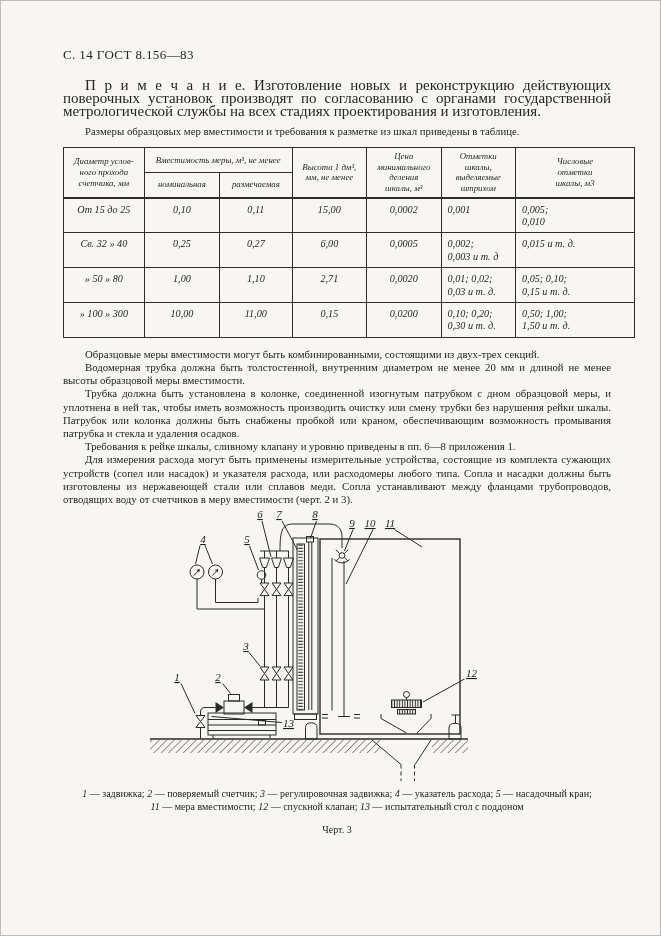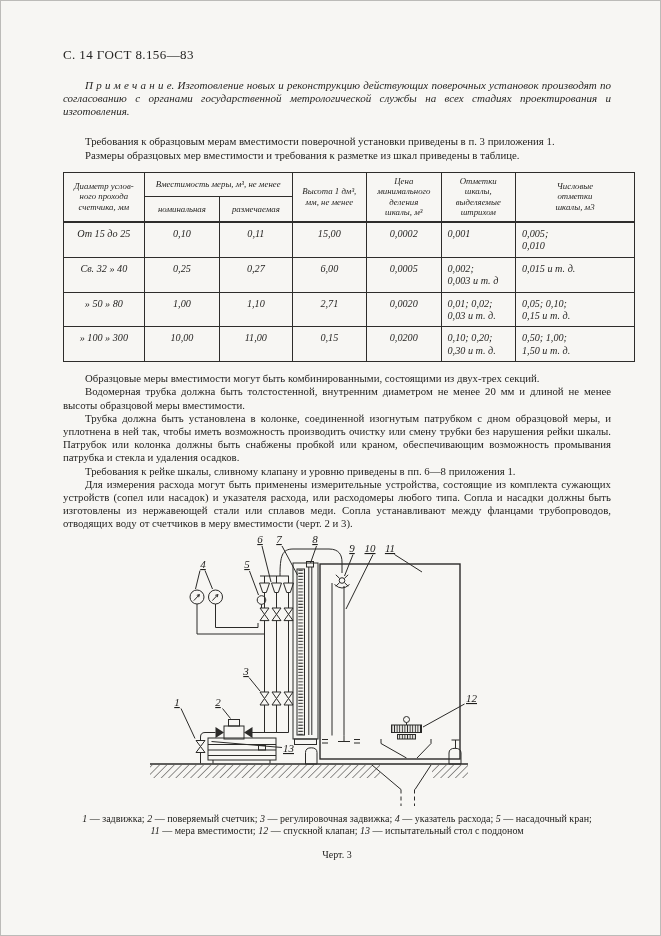--- a/index.html
+++ b/index.html
@@ -4,21 +4,21 @@
 <style>
   html,body{margin:0;padding:0;background:#e8e7e4;}
   .sheet{
     position:relative; width:661px; height:936px; box-sizing:border-box;
     background:#f7f6f3; border:1px solid #bcbbb8; overflow:hidden;
     font-family:"Liberation Serif","DejaVu Serif",serif; color:#262523;
   }
   .page{padding:46px 49px 0 62px;}
   .doc-header{font-size:13px; font-weight:normal; letter-spacing:.4px; margin:0 0 16px 0;}
   p{margin:0; text-align:justify;}
-  .note{font-size:11px; line-height:12.9px; text-indent:22px; margin-bottom:16px;font-style:italic;}
+  .note{font-size:15px; line-height:12.9px; text-indent:22px; margin-bottom:6px;}
   .intro{font-size:10.8px; line-height:14.4px; text-indent:22px;}
   .body-par{font-size:10.8px; line-height:13.2px; text-indent:22px;}
   table.spec{
     border-collapse:collapse; margin:9px 15px 10px 0; width:572px;
     border:1.5px solid #2e2d2b;
     font-style:italic;
   }
   table.spec th, table.spec td{border:1px solid #2e2d2b;}
   table.spec thead{border-bottom:2px solid #2e2d2b;}
   table.spec th{
@@ -52,21 +52,20 @@
 </style>
 </head>
 <body>
 
 <div class="sheet">
   <div class="page">
 
     <div class="doc-header">С. 14 ГОСТ 8.156—83</div>
 
     <p class="note">П р и м е ч а н и е.  Изготовление новых и реконструкцию действующих поверочных установок производят по согласованию с органами государственной метрологической службы на всех стадиях проектирования и изготовления.</p>
-    <p class="intro">Требования к образцовым мерам вместимости поверочной установки приведены в п. 3 приложения 1.</p>
     <p class="intro">Размеры образцовых мер вместимости и требования к разметке из шкал приведены в таблице.</p>
 
     <table class="spec">
       <colgroup>
         <col style="width:78px">
           <col style="width:73px">
           <col style="width:70px">
         <col style="width:72px">
           <col style="width:72px">
           <col style="width:72px">

